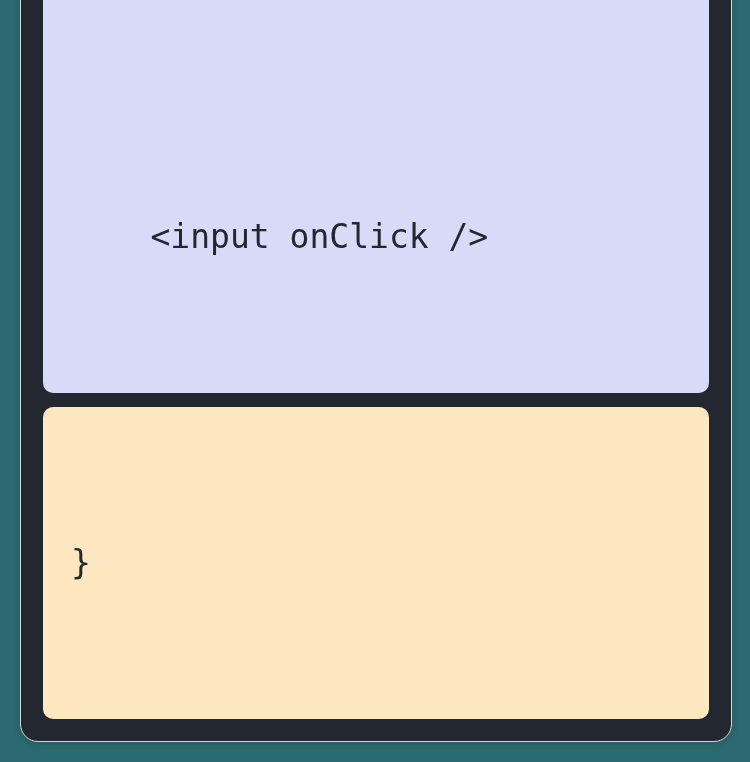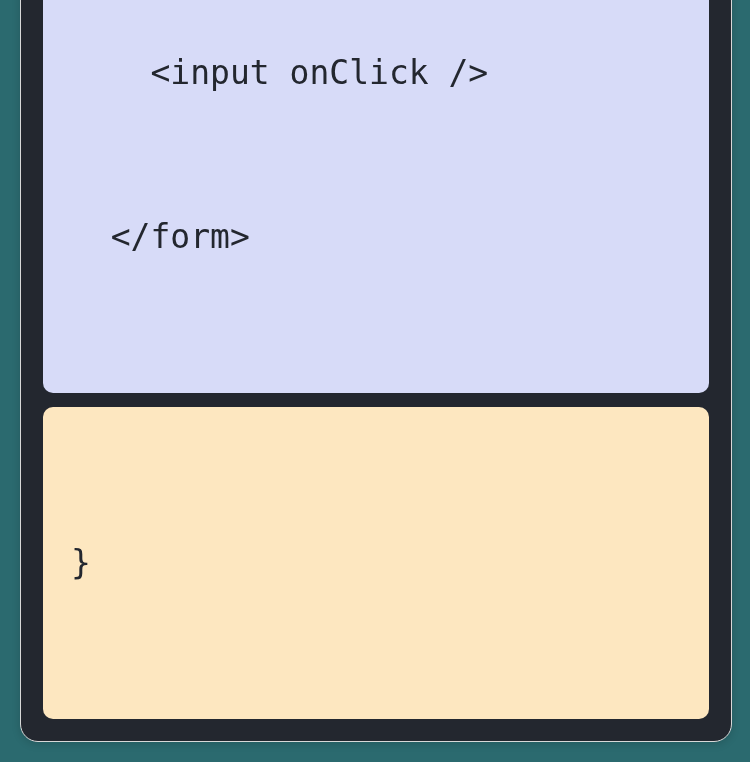--- a/index.html
+++ b/index.html
@@ -52,21 +52,20 @@
   </style>
 </head>
 <body>
 
 <div class="card">
 
   <div class="block block-lavender">
     
     
     <div>    &lt;input onClick /&gt;</div>
-    <div>  &lt;/form&gt;</div>
   </div>
 
   <div class="gap"></div>
 
   <div class="block block-cream">
     <div>}</div>
   </div>
 
 </div>
 

